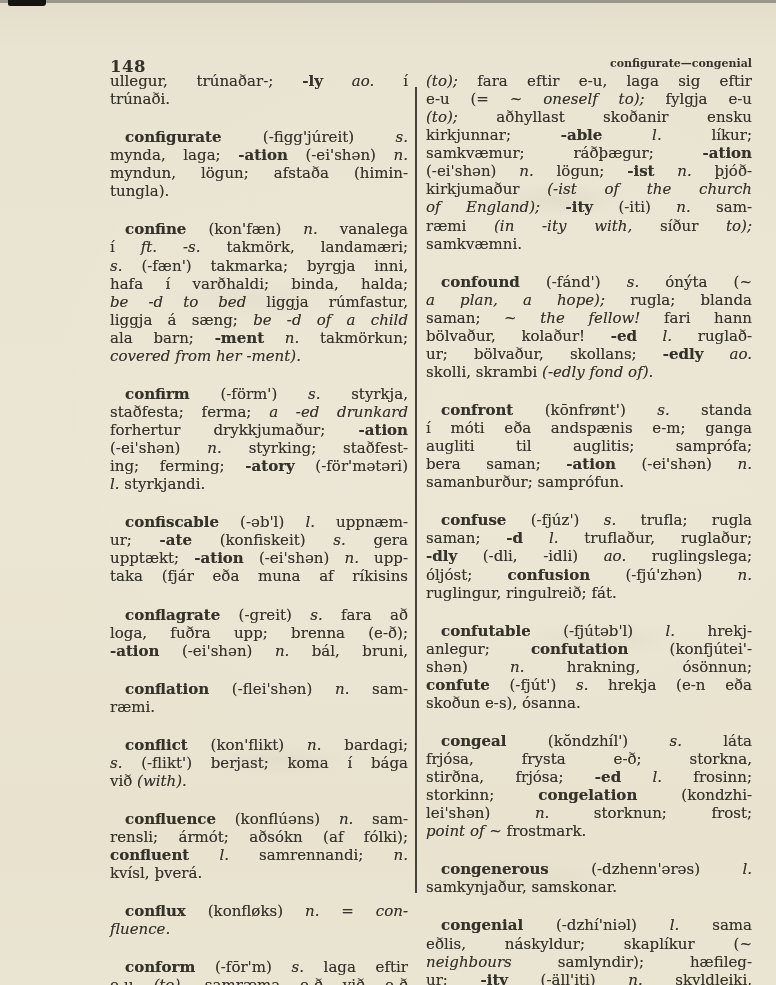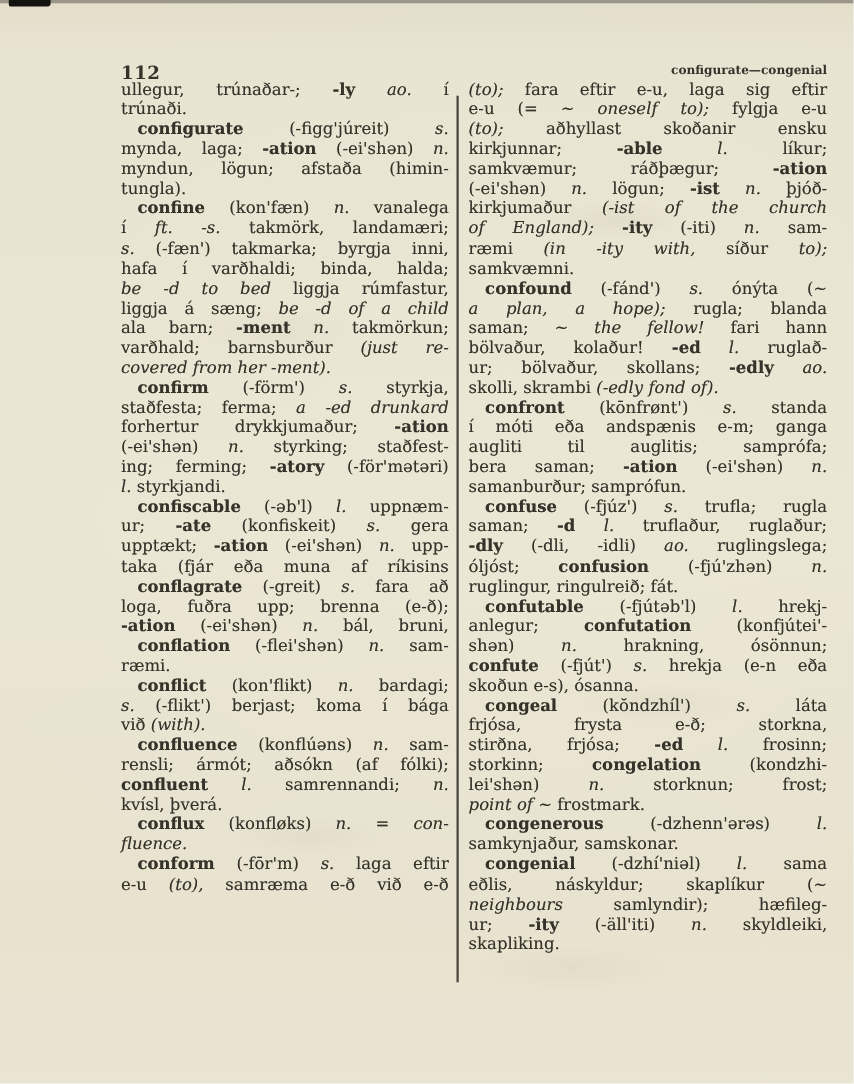--- a/index.html
+++ b/index.html
@@ -36,52 +36,51 @@
   .divider{position:absolute;left:415px;top:87px;width:1.6px;height:806px;background:#46433a;}
   .col{position:absolute;top:72px;}
   .col-left{left:110px;width:298px;}
   .col-right{left:426px;width:326px;}
   .line{
     font-size:15px;line-height:18.07px;
     text-align:justify;text-align-last:justify;
     text-shadow:0 0 .4px rgba(54,50,42,.5);
     white-space:normal;
   }
-  .line.indent{text-indent:15px;}
+  .line.indent{text-indent:15px;margin-top:20px;}
   .line.paraend{text-align-last:left;}
   .b{font-weight:bold;}
   .i{font-style:italic;}
 </style>
 </head>
 <body>
 
 <div class="page" style="--ink: #35322a;">
   <div class="edge-top"></div>
   <div class="corner-mark"></div>
 
-  <div class="pagenum">112</div>
+  <div class="pagenum">148</div>
   <div class="running-head">configurate—congenial</div>
 
   <div class="divider" style="background: rgb(70, 67, 58);"></div>
 
   <div class="col col-left" id="col-left">
       <div class="line"><span>ullegur, trúnaðar-; </span><span class="b">-ly</span><span> </span><span class="i">ao.</span><span> í</span></div>
       <div class="line paraend"><span>trúnaði.</span></div>
       <div class="line indent"><span class="b">configurate</span><span> (-figg'júreit) </span><span class="i">s.</span></div>
       <div class="line"><span>mynda, laga; </span><span class="b">-ation</span><span> (-ei'shən) </span><span class="i">n.</span></div>
       <div class="line"><span>myndun, lögun; afstaða (himin-</span></div>
       <div class="line paraend"><span>tungla).</span></div>
       <div class="line indent"><span class="b">confine</span><span> (kon'fæn) </span><span class="i">n.</span><span> vanalega</span></div>
       <div class="line"><span>í </span><span class="i">ft. -s.</span><span> takmörk, landamæri;</span></div>
       <div class="line"><span class="i">s.</span><span> (-fæn') takmarka; byrgja inni,</span></div>
       <div class="line"><span>hafa í varðhaldi; binda, halda;</span></div>
       <div class="line"><span class="i">be -d to bed</span><span> liggja rúmfastur,</span></div>
       <div class="line"><span>liggja á sæng; </span><span class="i">be -d of a child</span></div>
       <div class="line"><span>ala barn; </span><span class="b">-ment</span><span> </span><span class="i">n.</span><span> takmörkun;</span></div>
-      <div class="line"><span>varðhald; barnsburður </span><span class="i">(just re-</span></div>
       <div class="line paraend"><span class="i">covered from her -ment).</span></div>
       <div class="line indent"><span class="b">confirm</span><span> (-förm') </span><span class="i">s.</span><span> styrkja,</span></div>
       <div class="line"><span>staðfesta; ferma; </span><span class="i">a -ed drunkard</span></div>
       <div class="line"><span>forhertur drykkjumaður; </span><span class="b">-ation</span></div>
       <div class="line"><span>(-ei'shən) </span><span class="i">n.</span><span> styrking; staðfest-</span></div>
       <div class="line"><span>ing; ferming; </span><span class="b">-atory</span><span> (-för'mətəri)</span></div>
       <div class="line paraend"><span class="i">l.</span><span> styrkjandi.</span></div>
       <div class="line indent"><span class="b">confiscable</span><span> (-əb'l) </span><span class="i">l.</span><span> uppnæm-</span></div>
       <div class="line"><span>ur; </span><span class="b">-ate</span><span> (konfiskeit) </span><span class="i">s.</span><span> gera</span></div>
       <div class="line"><span>upptækt; </span><span class="b">-ation</span><span> (-ei'shən) </span><span class="i">n.</span><span> upp-</span></div>

